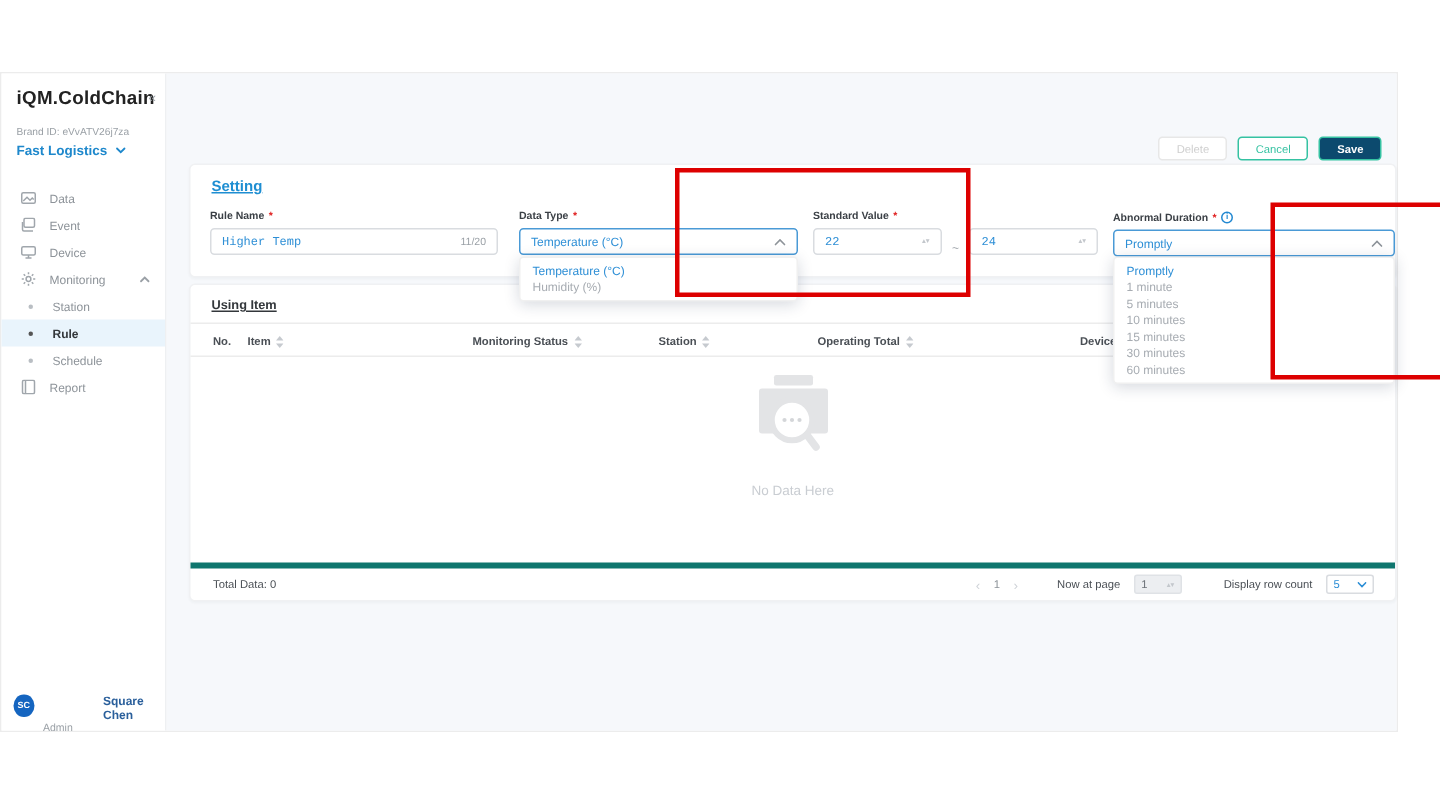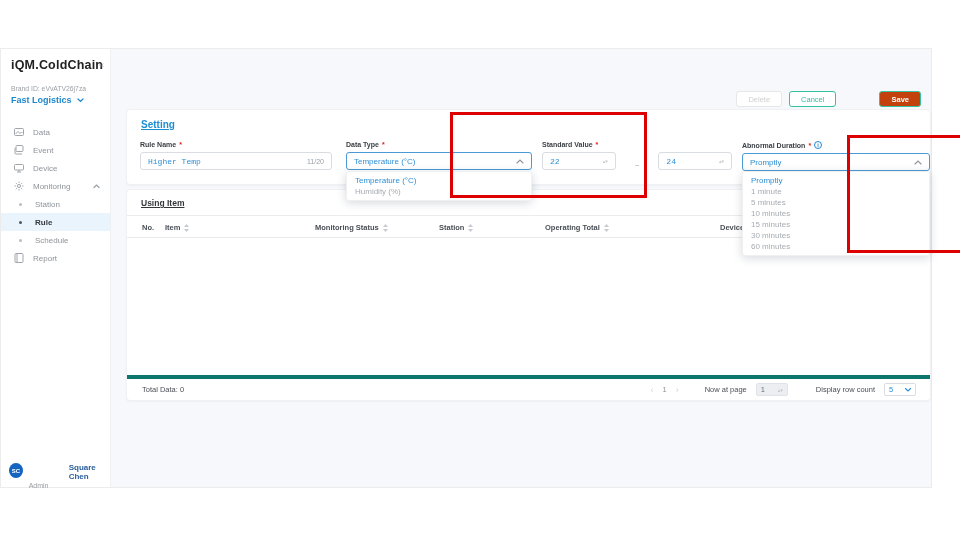--- a/index.html
+++ b/index.html
@@ -33,21 +33,21 @@
   .back-btn { position:absolute; left:16px; top:8px; width:20px; height:20px; border:1.5px solid rgba(255,255,255,.95); border-radius:50%; display:flex; align-items:center; justify-content:center; cursor:pointer; }
   .crumb { position:absolute; left:48px; top:6px; font-size:7px; color:rgba(255,255,255,.92); display:flex; gap:6px; }
   .page-title { position:absolute; left:48px; top:16px; font-size:11px; font-weight:bold; color:#fff; }
 
   .content { position:absolute; left:0; top:37px; right:0; bottom:0; }
 
   .btn-row { position:absolute; top:5px; right:10px; display:flex; gap:7px; }
   .btn { height:16px; padding:0 11px; border-radius:3px; font-size:7.5px; display:flex; align-items:center; cursor:pointer; background:#fff; font-family:inherit; }
   .btn.disabled { border:1px solid #e7e7e7; color:#cfcfcf; cursor:default; }
   .btn.ghost { border:1px solid #35c2a2; color:#35c2a2; }
-  .btn.primary { border:1px solid #35c2a2; background:#c2410c; color:#fff; font-weight:bold;margin-left:36px; }
+  .btn.primary { border:1px solid #35c2a2; background:#0c4a6e; color:#fff; font-weight:bold; }
 
   .card { position:absolute; background:#fff; border-radius:4px; border:1px solid #f0f1f3; box-shadow:0 1px 2px rgba(30,40,60,.04); }
   .card.setting { left:15px; top:23px; width:805px; height:76px; }
   .card.table { left:15px; top:103px; width:805px; height:212px; }
 
   .sec-title { position:absolute; left:14px; top:9px; font-size:10px; font-weight:bold; color:#1e8ed2;text-decoration:underline; }
 
   .field { position:absolute; top:31px; }
   .f-label { font-size:7px; font-weight:bold; color:#3b4046; margin-bottom:4px; display:flex; align-items:center; gap:3px; white-space:nowrap; }
   .req { color:#e02020; }
@@ -218,21 +218,21 @@
         <div class="dd-panel" style="left:219px; top:61px; width:186px;">
           <div class="dd-opt sel">Temperature (°C)</div>
           <div class="dd-opt">Humidity (%)</div>
         </div>
 
         <div class="field" style="left:415px; width:190px;">
           <div class="f-label">
             <span>Standard Value</span>
             <span class="req">*</span>
           </div>
-          <div style="display:flex; align-items:flex-end; gap:19px;">
+          <div style="display:flex; align-items:flex-end; gap:7px;">
             <div class="ctrl" style="flex:1">
               <input value="22" style="">
               <span class="stepper">▴▾</span>
             </div>
             <span class="sep">~</span>
             <div class="ctrl" style="flex:1">
               <input value="24" style="">
               <span class="stepper">▴▾</span>
             </div>
           </div>
@@ -301,20 +301,32 @@
           </div>
           <div class="th" style="left:593px;">
             <span>Device ID</span>
             <svg width="5" height="8" viewBox="0 0 5 8">
                 <polygon points="2.5,0 5,3 0,3" fill="#c6cacf"></polygon>
                 <polygon points="2.5,8 5,5 0,5" fill="#c6cacf"></polygon>
               </svg>
           </div>
         </div>
 
+        <div class="empty">
+          <svg width="62" height="58" viewBox="0 0 62 58">
+            <rect x="18" y="0" width="26" height="7" rx="1.5" fill="#e3e4e6"></rect>
+            <rect x="8" y="9" width="46" height="30" rx="2" fill="#e3e4e6"></rect>
+            <circle cx="30" cy="30" r="13.5" fill="#ffffff" stroke="#e3e4e6" stroke-width="4"></circle>
+            <circle cx="25" cy="30" r="1.4" fill="#d4d6d9"></circle>
+            <circle cx="30" cy="30" r="1.4" fill="#d4d6d9"></circle>
+            <circle cx="35" cy="30" r="1.4" fill="#d4d6d9"></circle>
+            <line x1="40" y1="40" x2="46" y2="48" stroke="#e3e4e6" stroke-width="5" stroke-linecap="round"></line>
+          </svg>
+          <div class="empty-text">No Data Here</div>
+        </div>
 
         <div class="tfoot">
           <span class="total">Total Data: 0</span>
           <div class="pager">
             <span class="pg-arrow">‹</span>
             <span class="pg-num">1</span>
             <span class="pg-arrow">›</span>
             <span style="width:8px"></span>
             <span>Now at page</span>
             <div class="mini-input">

